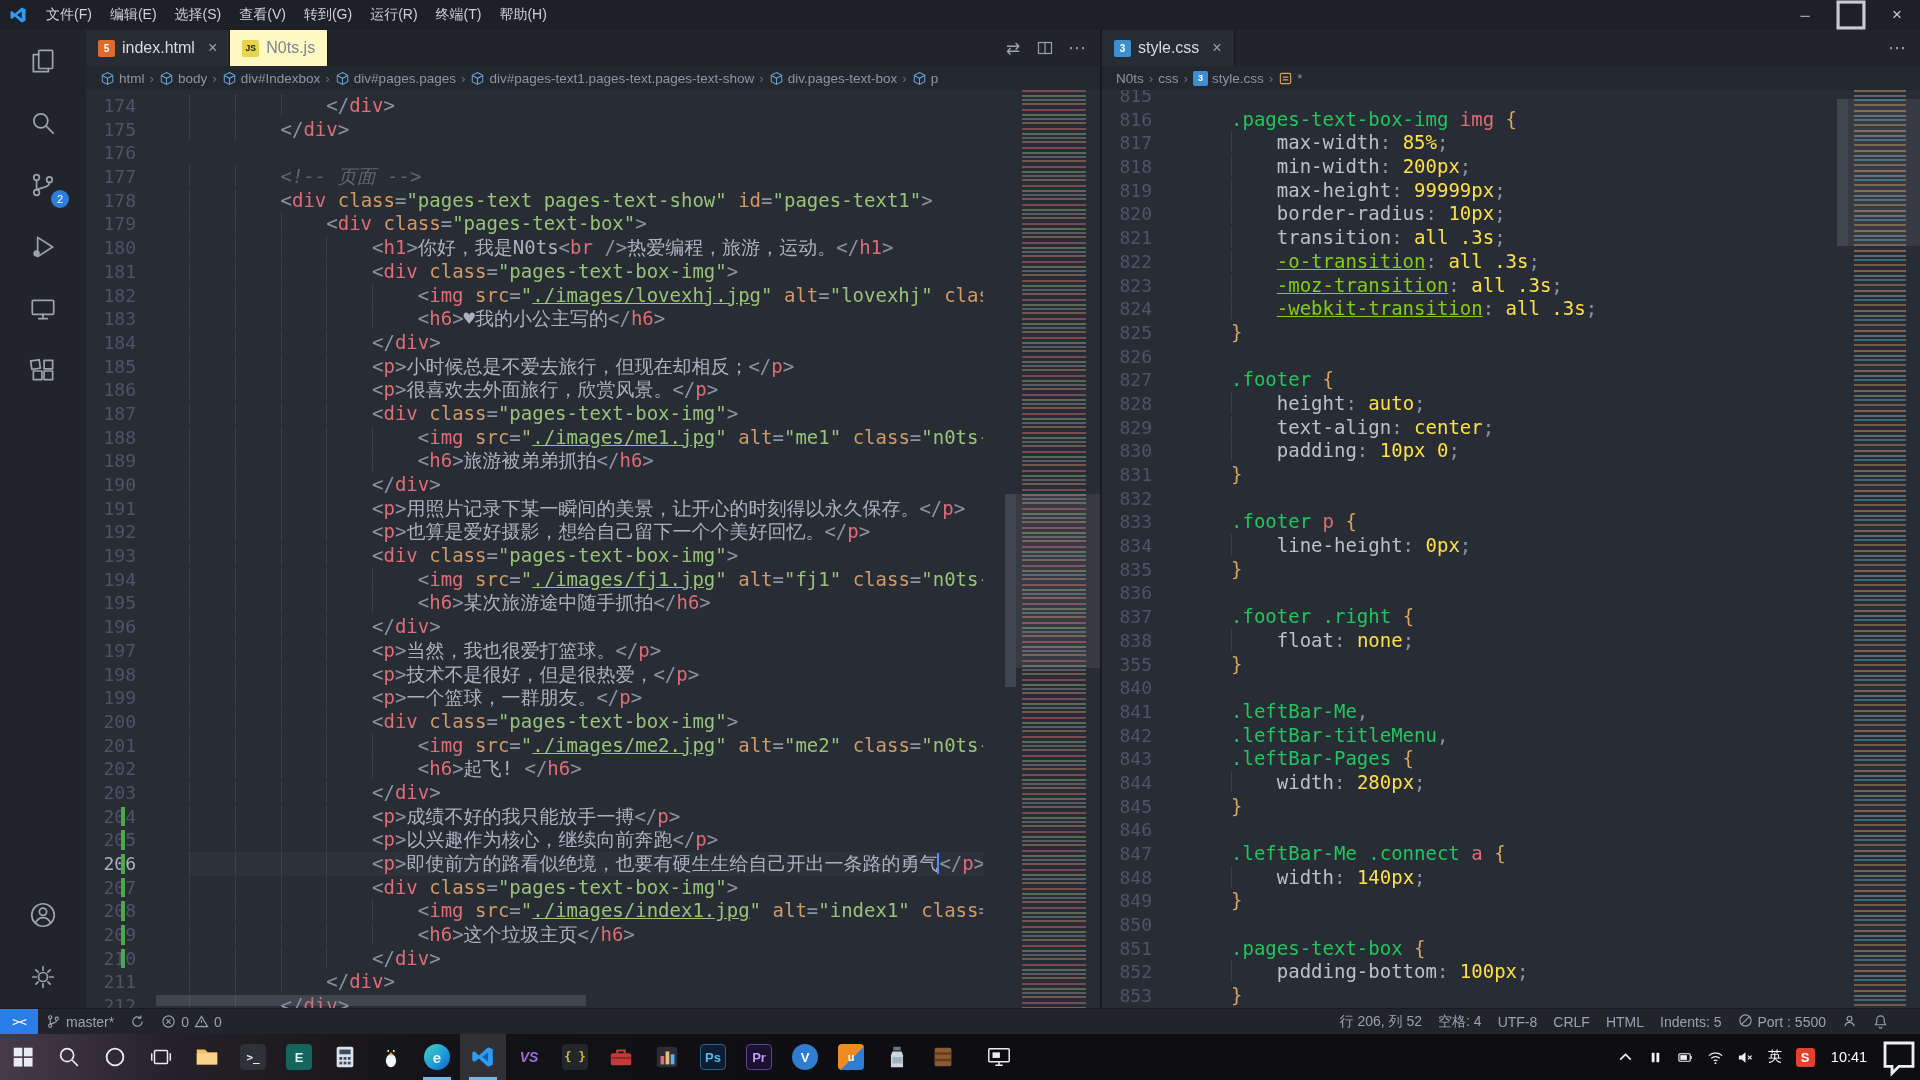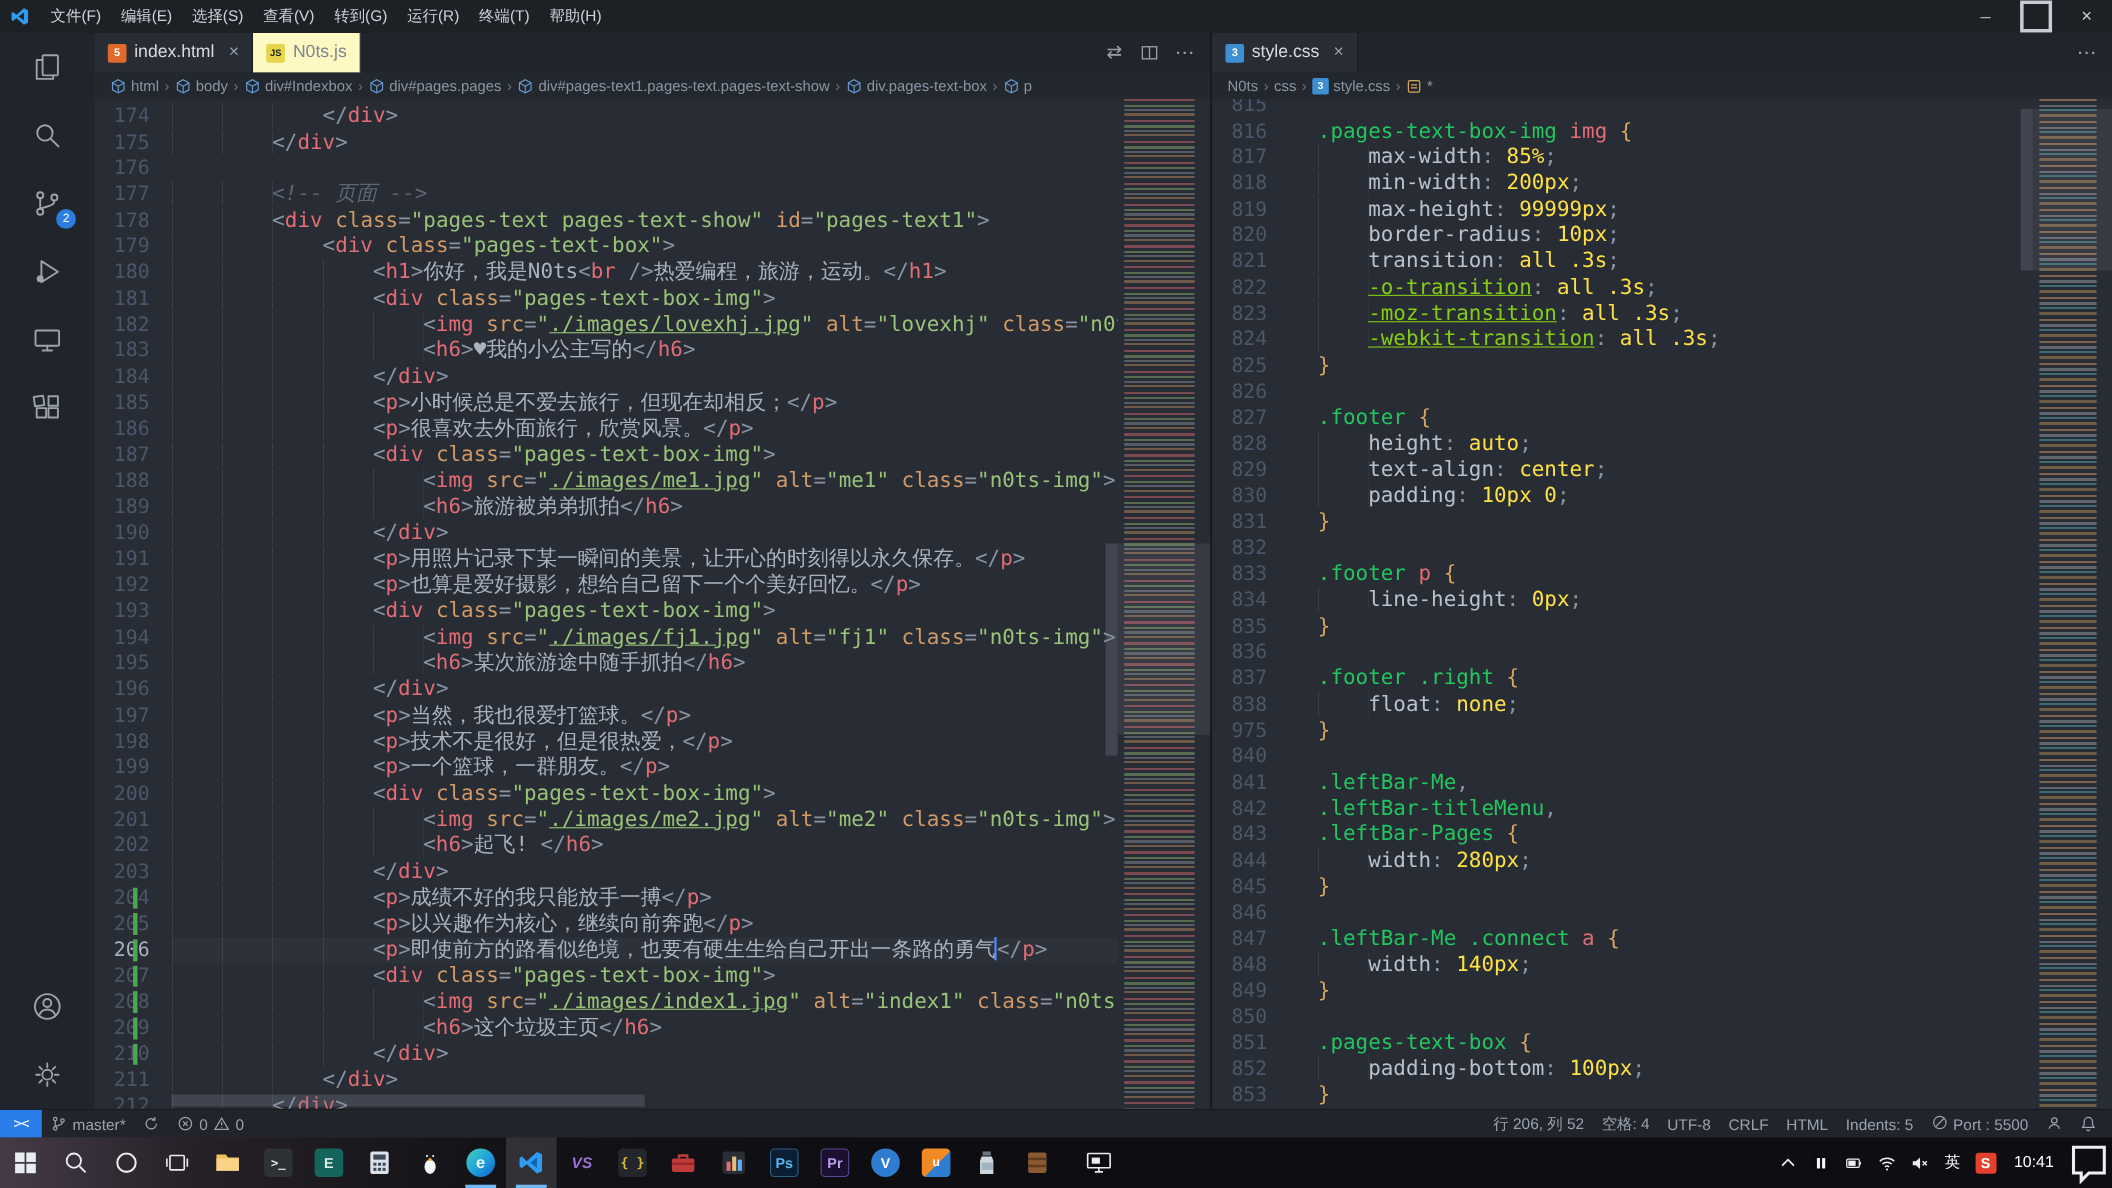--- a/index.html
+++ b/index.html
@@ -41,21 +41,21 @@
   .tab-actions { margin-left:auto; display:flex; align-items:center; gap:6px; padding-right:10px; color:#9aa1ad; }
   .tab-act { width:26px; height:26px; display:flex; align-items:center; justify-content:center; font-size:16px; }
   .tab-act svg { width:16px; height:16px; }
 
   .breadcrumb { height:24px; background:#23272e; display:flex; align-items:center; padding-left:14px;
     font-size:13.5px; color:#8d95a5; white-space:nowrap; overflow:hidden; }
   .bc-item { display:flex; align-items:center; gap:4px; }
   .bc-sep { padding:0 5px; color:#6d7482; }
   .bc-ic svg { width:15px; height:15px; display:block; }
 
-  .editor { flex:1; display:flex; position:relative; overflow:hidden; }
+  .editor { flex:1; display:flex; position:relative; overflow:hidden;gap:33px; }
   .gutter { width:70px; padding:4px 20px 0 0; text-align:right; color:#4d5668;
     font-family:"DejaVu Sans Mono",monospace; font-size:18px; line-height:23.7px; flex:none; }
   .gut-row { height:23.7px; position:relative; }
   .gut-row.cur { color:#a9b1c0; }
   .gut-row.mod::after { content:''; position:absolute; right:11px; top:2px; bottom:2px; width:4px; background:#4aa84f; }
   .code-col { flex:1; min-width:0; overflow:hidden; padding-top:4px; position:relative;
     font-family:"DejaVu Sans Mono",monospace; font-size:19px; line-height:23.7px; color:#abb2bf; white-space:pre; }
   #group-right .gutter, #group-right .code-col { margin-top:-10px; }
   #group-right .code-col { padding-left:26px; }
   .code-row { height:23.7px; }
@@ -101,21 +101,21 @@
   #group-left .vscrollbar { right:84px; top:44%; height:21%; }
   #group-right .vscrollbar { right:72px; top:1%; height:16%; }
   .hscrollbar { position:absolute; left:70px; bottom:2px; width:430px; height:11px; background:rgba(130,138,152,.28); }
 
   
   .statusbar { height:26px; background:#21252b; border-top:1px solid #181a1f; display:flex; align-items:center;
     color:#9aa2b1; font-size:14px; }
   .sb-item { display:flex; align-items:center; gap:5px; padding:0 8px; height:100%; }
   .sb-remote { background:#2b7de9; color:#fff; width:38px; justify-content:center;
     font-family:"DejaVu Sans Mono",monospace; font-size:13px; letter-spacing:-1px; }
-  .sb-right { margin-left:auto; display:flex; height:100%; align-items:center; padding-right:6px; }
+  .sb-right { margin-left:auto; display:flex; height:100%; align-items:center; padding-right:24px; }
   .sb-item svg { width:15px; height:15px; }
 
   
   .taskbar { height:46px; display:flex; align-items:center;
     background:linear-gradient(90deg,#453b47 0px,#262128 170px,#141317 430px,#0e0e12 800px,#0e0e12 100%); }
   .tb-slot { width:46px; height:46px; display:flex; align-items:center; justify-content:center; position:relative; }
   .tb-slot.active { background:rgba(255,255,255,.13); }
   .tb-slot.running::after { content:''; position:absolute; left:9px; right:9px; bottom:0; height:3px; background:#71b7f2; }
   .tb-slot.gap { margin-left:10px; }
   .tb-ic { width:26px; height:26px; display:flex; align-items:center; justify-content:center;
@@ -433,21 +433,21 @@
           <div class="gut-row">829</div>
           <div class="gut-row">830</div>
           <div class="gut-row">831</div>
           <div class="gut-row">832</div>
           <div class="gut-row">833</div>
           <div class="gut-row">834</div>
           <div class="gut-row">835</div>
           <div class="gut-row">836</div>
           <div class="gut-row">837</div>
           <div class="gut-row">838</div>
-          <div class="gut-row">975</div>
+          <div class="gut-row">355</div>
           <div class="gut-row">840</div>
           <div class="gut-row">841</div>
           <div class="gut-row">842</div>
           <div class="gut-row">843</div>
           <div class="gut-row">844</div>
           <div class="gut-row">845</div>
           <div class="gut-row">846</div>
           <div class="gut-row">847</div>
           <div class="gut-row">848</div>
           <div class="gut-row">849</div>

